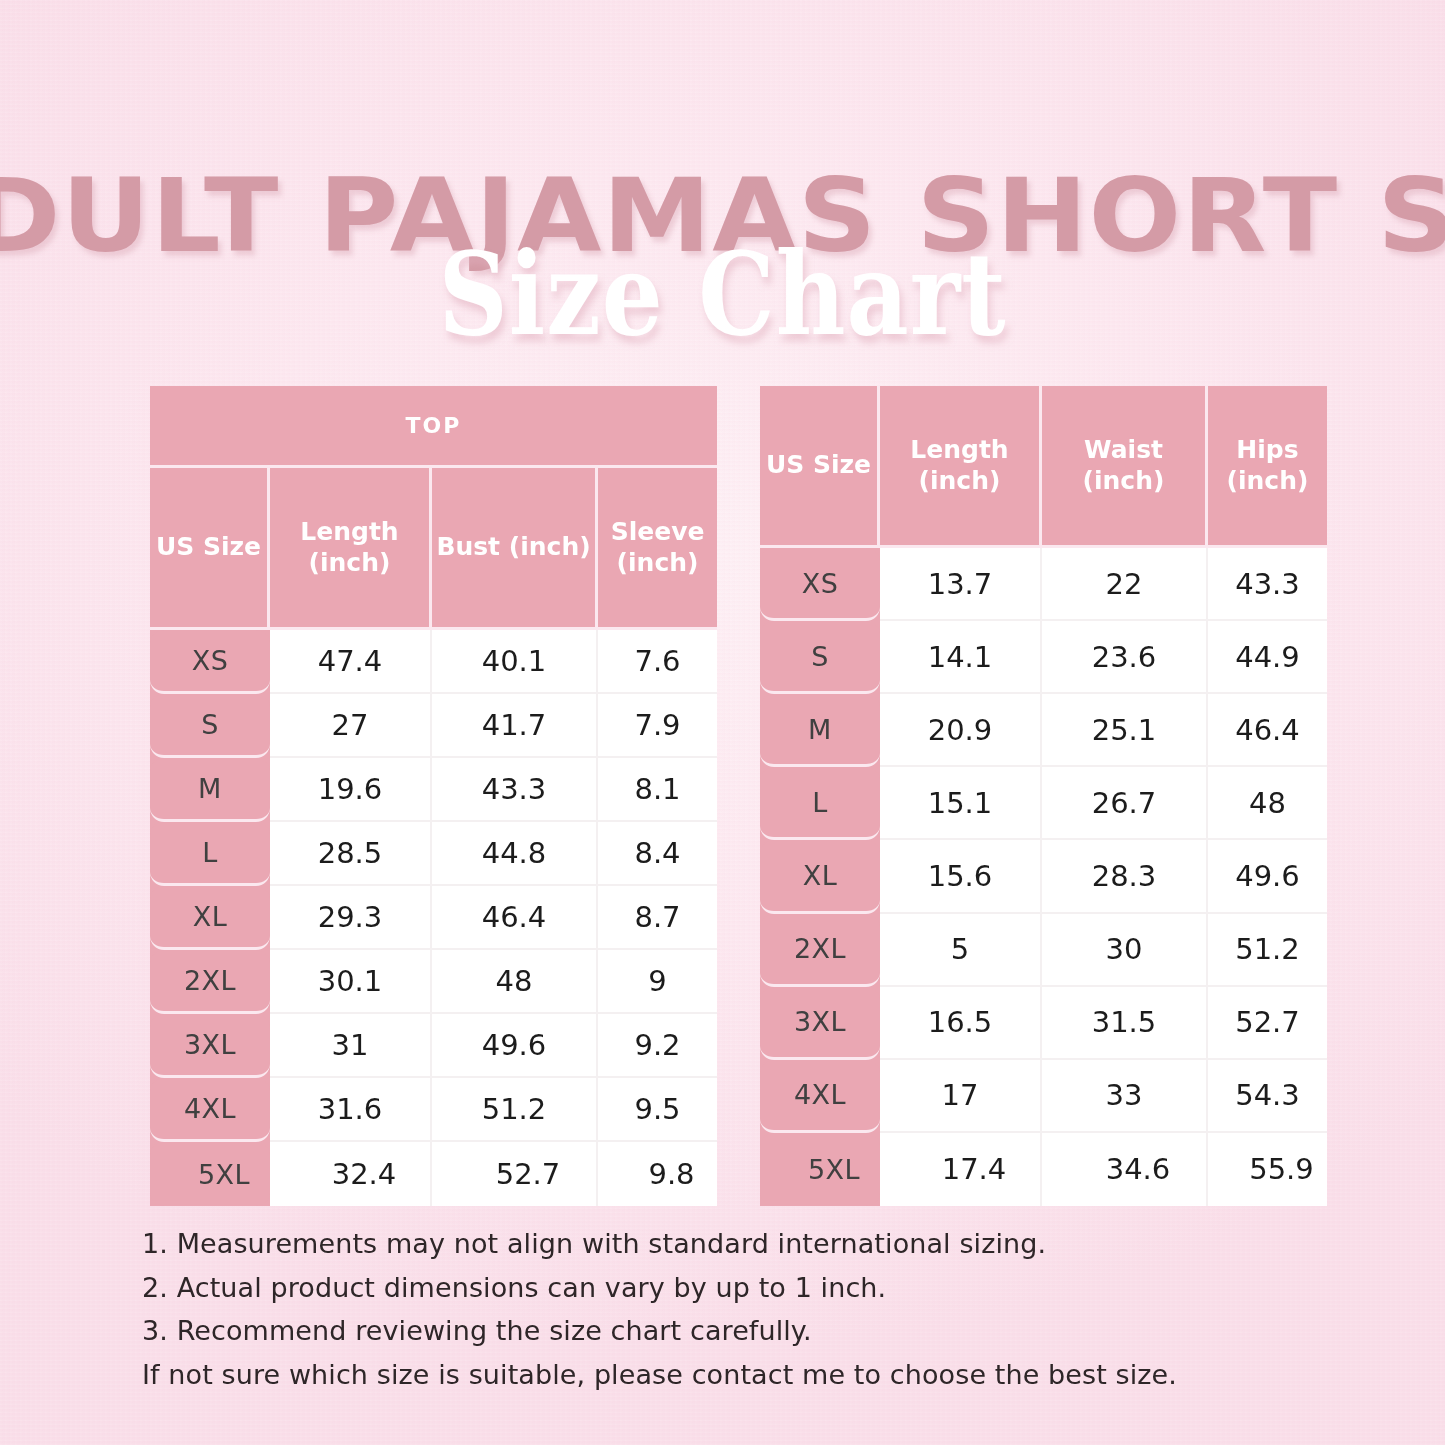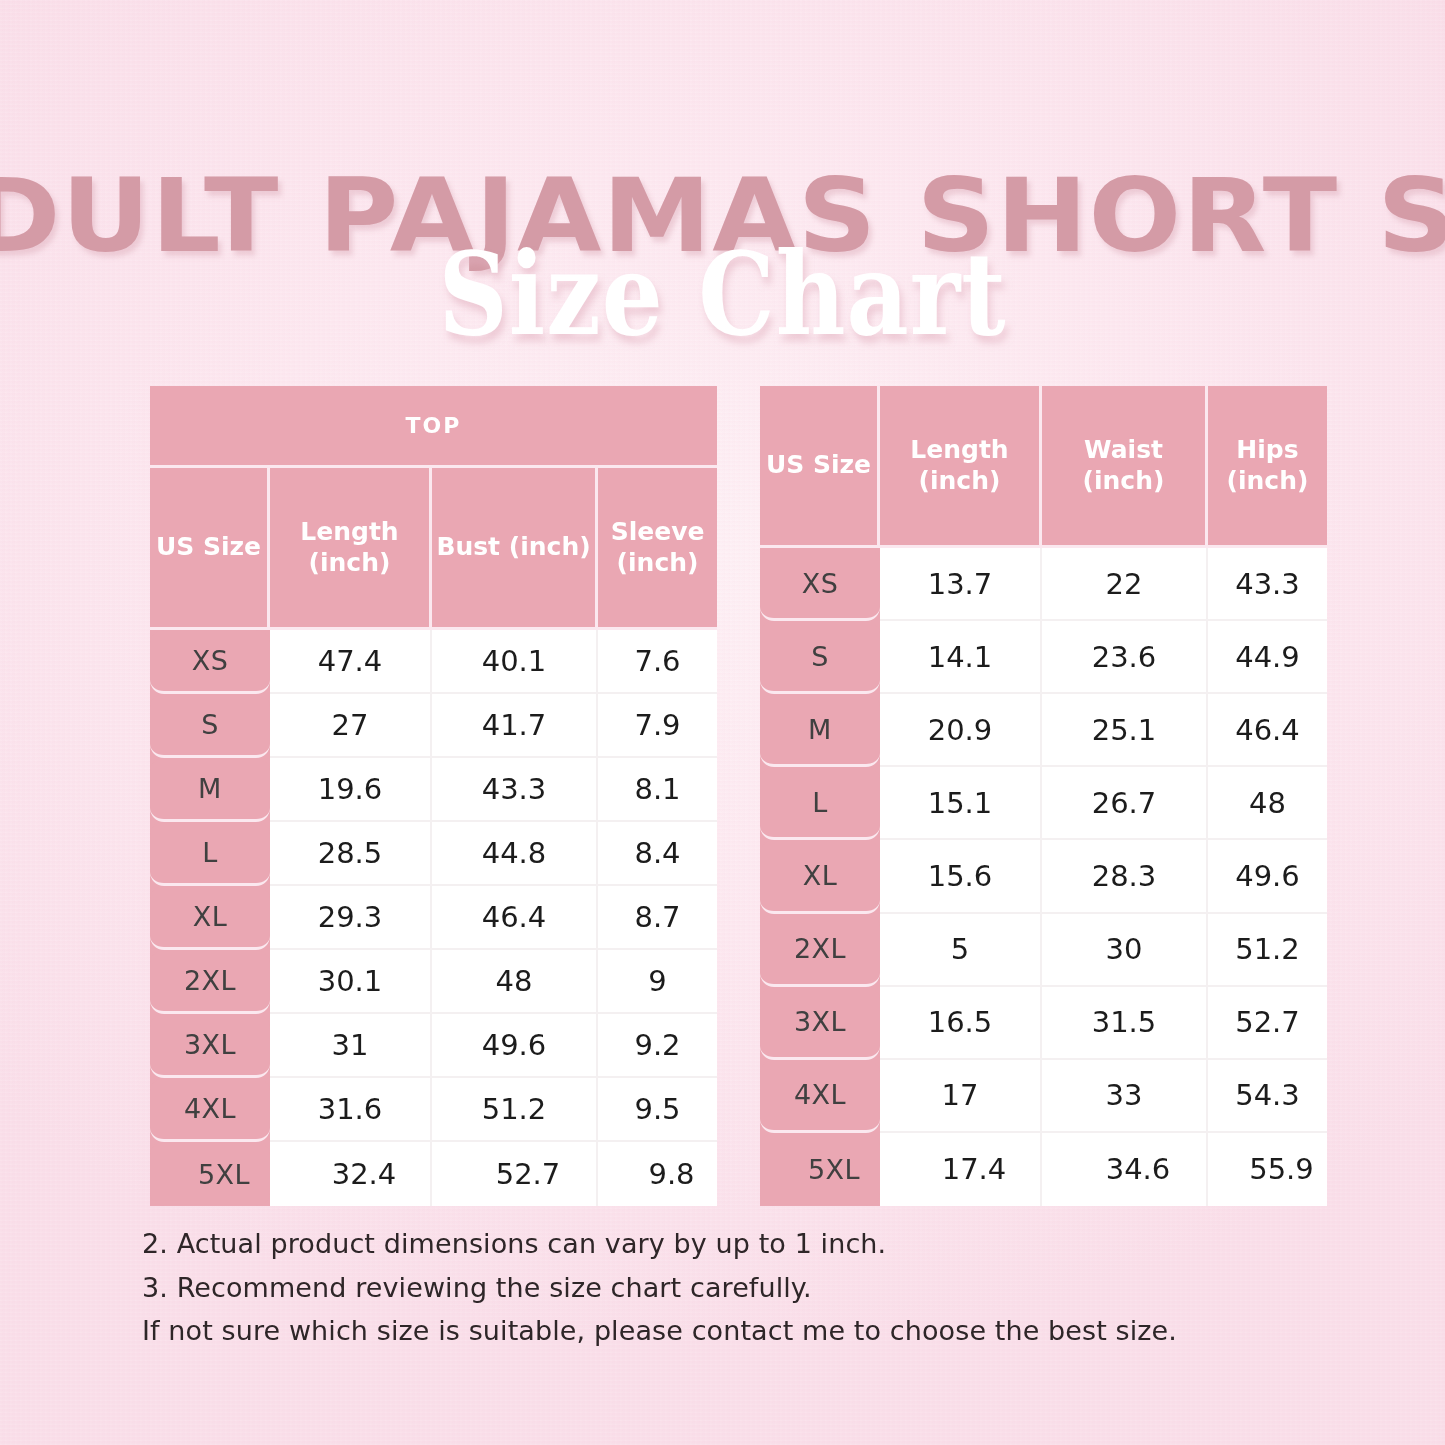--- a/index.html
+++ b/index.html
@@ -343,16 +343,17 @@
         <td>17.4</td>
         <td>34.6</td>
         <td>55.9</td>
       </tr>
     </tbody>
   </table>
 
 </div>
 
 <div id="notes">
+  <div>1. Measurements may not align with standard international sizing.</div>
   <div>2. Actual product dimensions can vary by up to 1 inch.</div>
   <div>3. Recommend reviewing the size chart carefully.</div>
   <div>If not sure which size is suitable, please contact me to choose the best size.</div>
 </div>
 
 </body></html>

